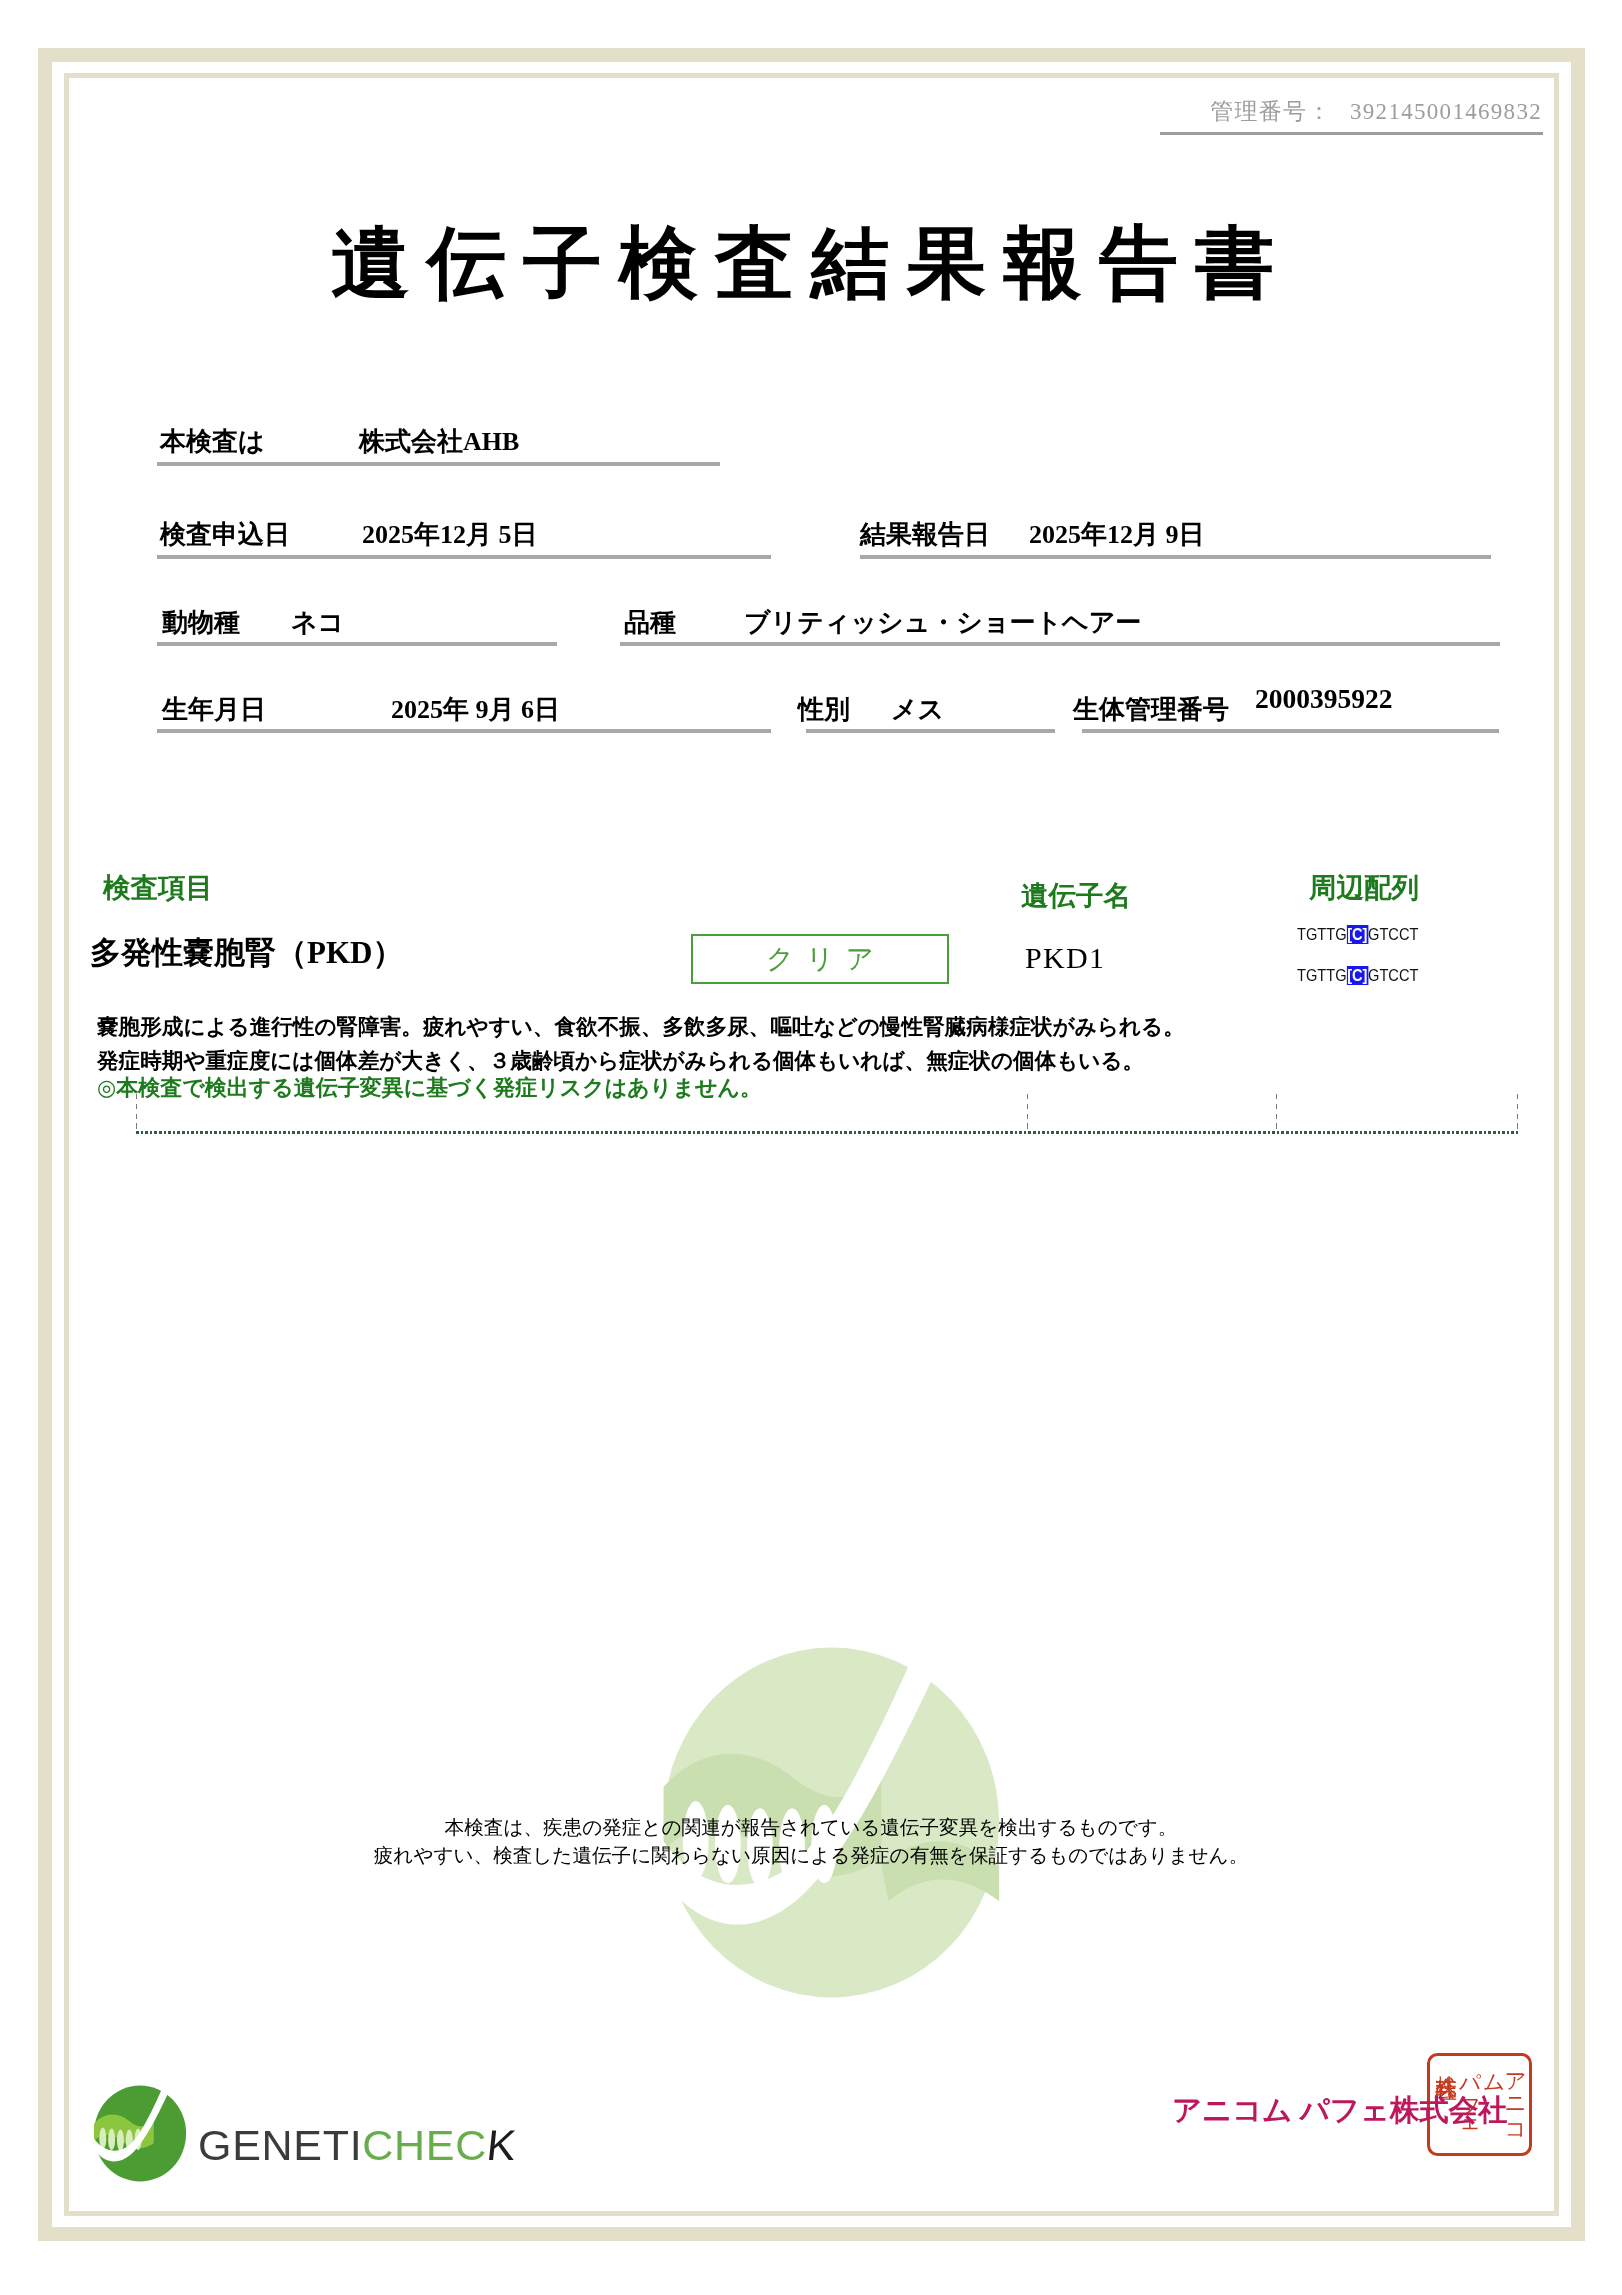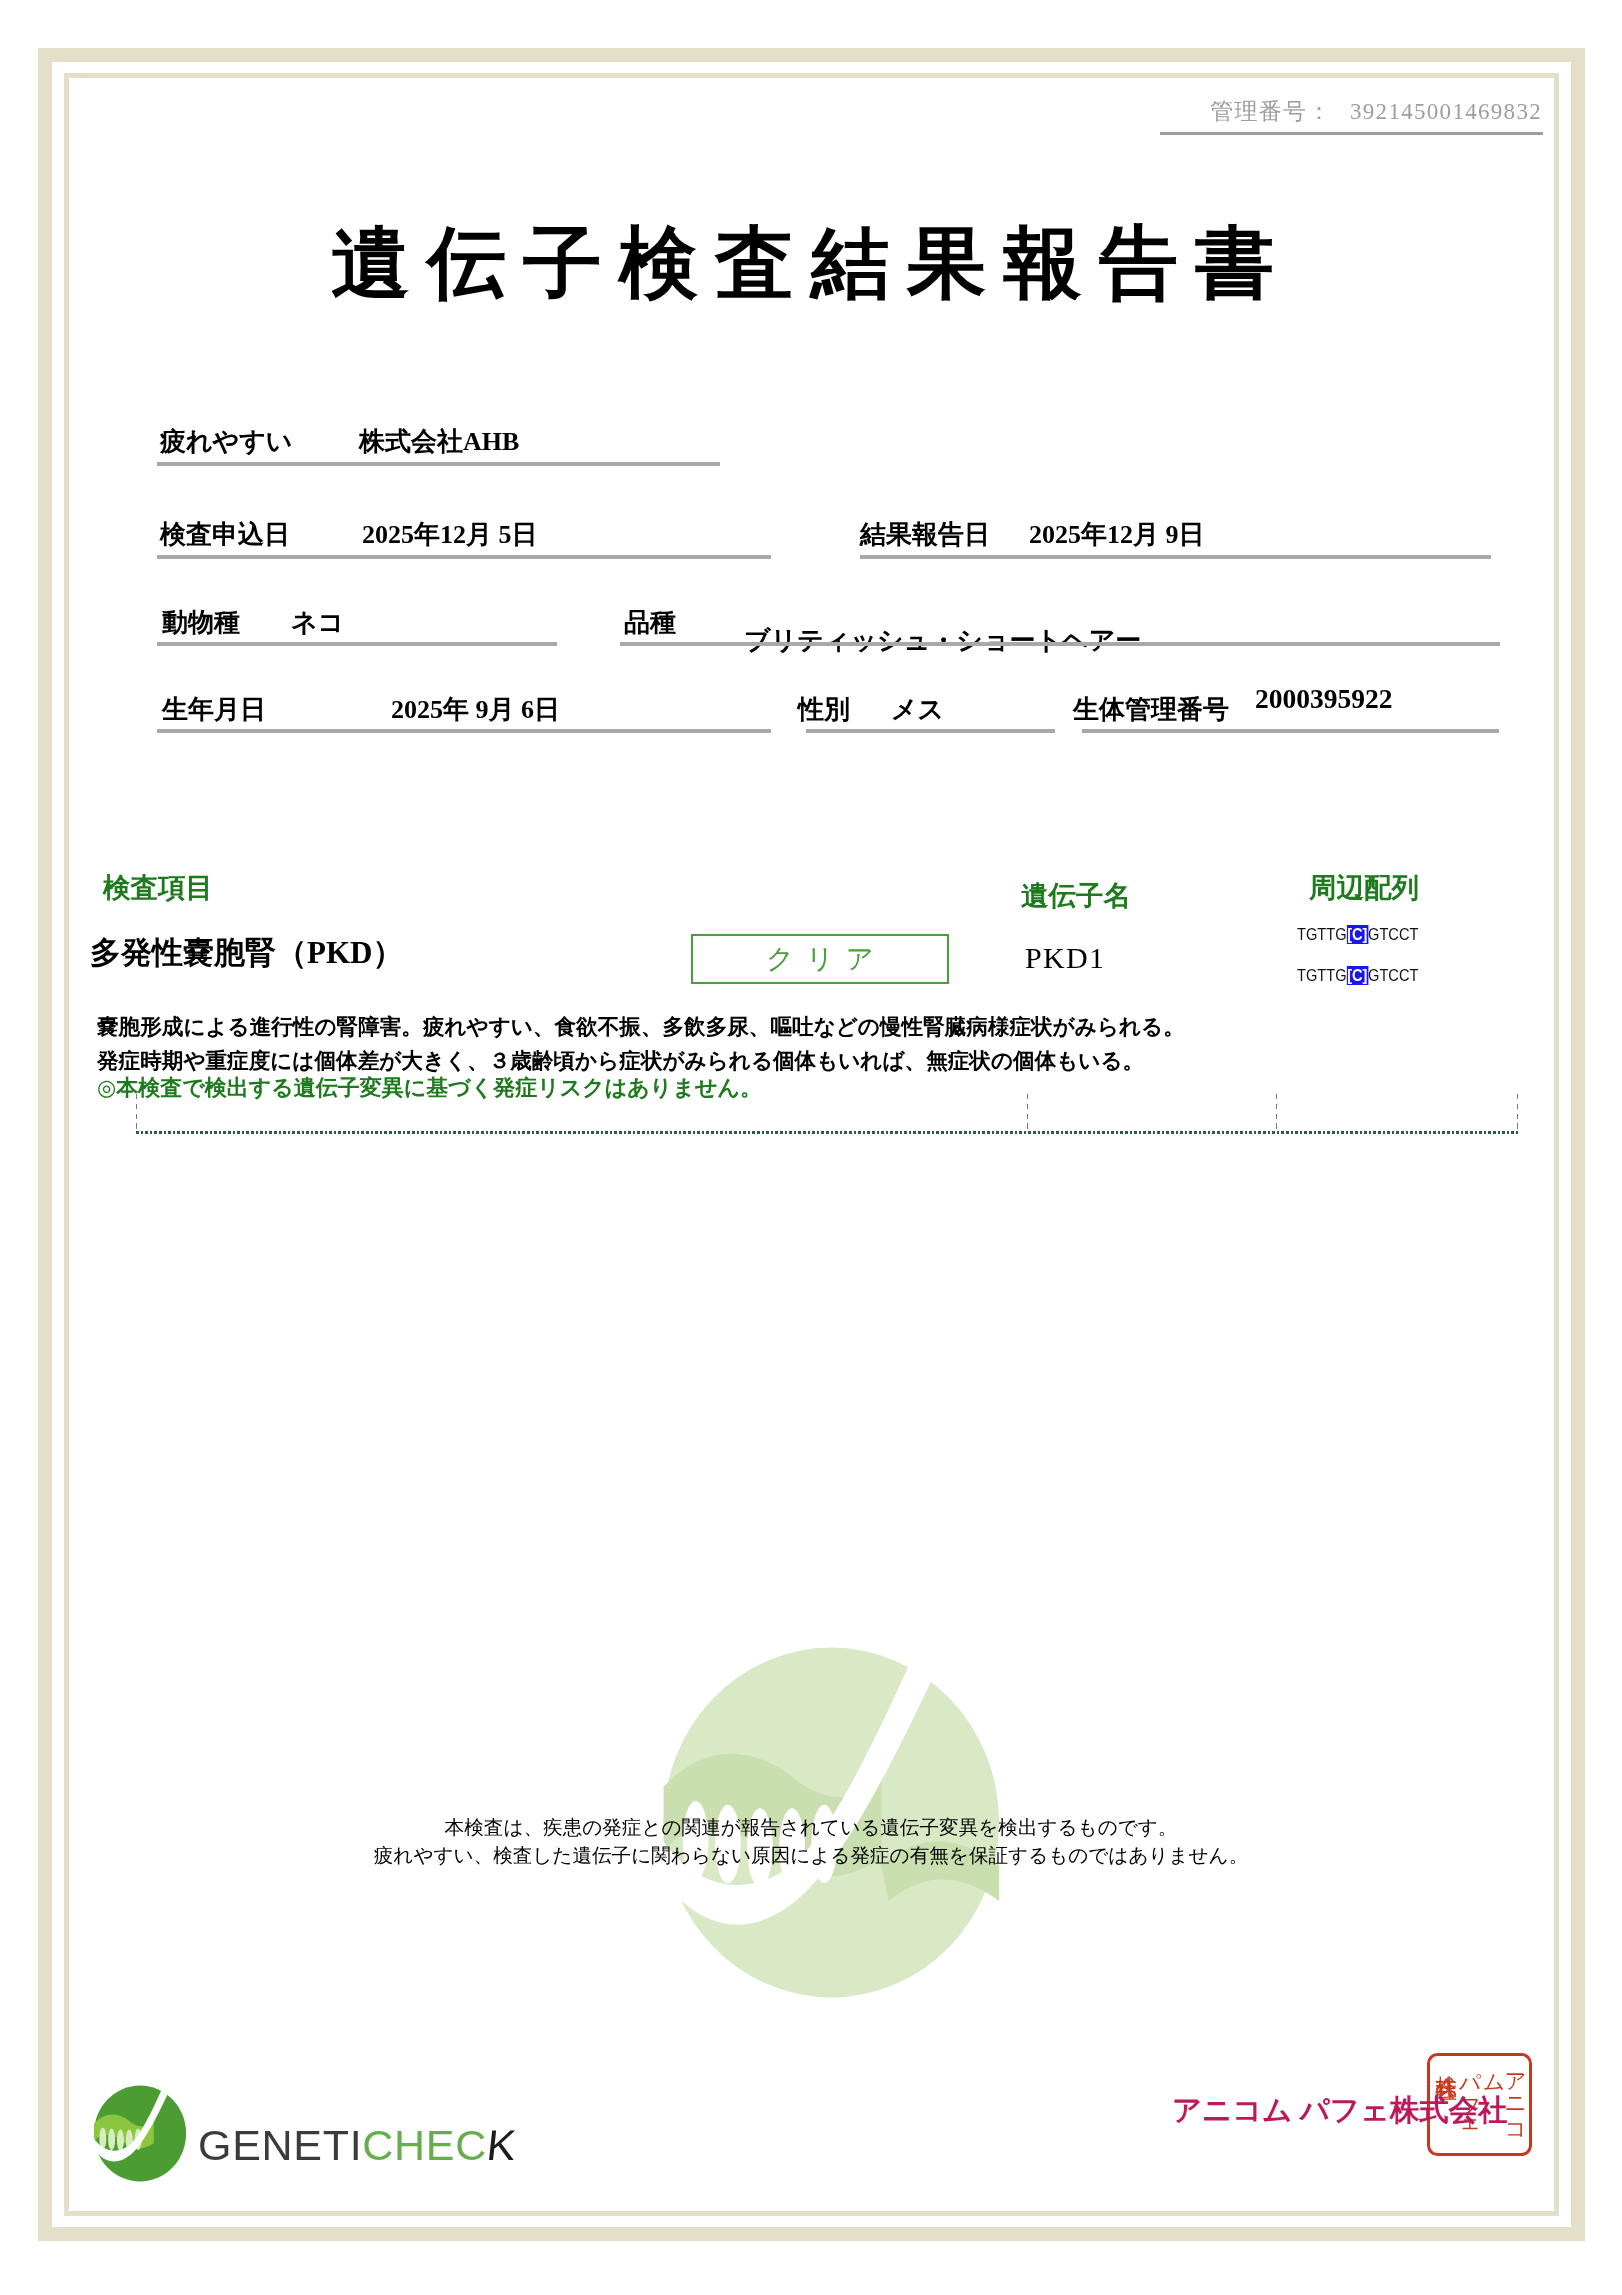--- a/index.html
+++ b/index.html
@@ -82,35 +82,35 @@
     <path d="M62,62 C74,52 84,54 95,62 L95,72 C84,64 74,64 64,72 Z" fill="#c9dfb0"></path>
   </svg>
 
   <div class="mgmt">
     <span>管理番号：</span><span class="num">392145001469832</span>
   </div>
   <div class="mgmt-underline"></div>
 
   <h1 class="title">遺伝子検査結果報告書</h1>
 
-  <span class="lbl" style="left:160px;top:424px;">疲れやすい</span>
+  <span class="lbl" style="left:160px;top:424px;">本検査は</span>
   <span class="val" style="left:359px;top:424px;">株式会社AHB</span>
   <div class="ul" style="left:157px;top:462px;width:563px;"></div>
 
   <span class="lbl" style="left:160px;top:517px;">検査申込日</span>
   <span class="val" style="left:362px;top:517px;">2025年12月 5日</span>
   <span class="lbl" style="left:860px;top:517px;">結果報告日</span>
   <span class="val" style="left:1029px;top:517px;">2025年12月 9日</span>
   <div class="ul" style="left:157px;top:555px;width:614px;"></div>
   <div class="ul" style="left:860px;top:555px;width:631px;"></div>
 
   <span class="lbl" style="left:162px;top:605px;">動物種</span>
   <span class="val" style="left:291px;top:605px;">ネコ</span>
   <span class="lbl" style="left:624px;top:605px;font-family:Liberation Serif, serif;">品種</span>
-  <span class="val" style="left:744px;top:605px;margin-top:18px;">ブリティッシュ・ショートヘアー</span>
+  <span class="val" style="left:744px;top:605px;">ブリティッシュ・ショートヘアー</span>
   <div class="ul" style="left:157px;top:642px;width:400px;"></div>
   <div class="ul" style="left:620px;top:642px;width:880px;"></div>
 
   <span class="lbl" style="left:162px;top:692px;">生年月日</span>
   <span class="val" style="left:371px;top:692px;margin-left:20px;">2025年 9月 6日</span>
   <span class="lbl" style="left:798px;top:692px;">性別</span>
   <span class="val" style="left:891px;top:692px;">メス</span>
   <span class="lbl" style="left:1073px;top:692px;">生体管理番号</span>
   <span class="val" style="left:1255px;top:683px;font-size:27.5px;">2000395922</span>
   <div class="ul" style="left:157px;top:729px;width:614px;"></div>

